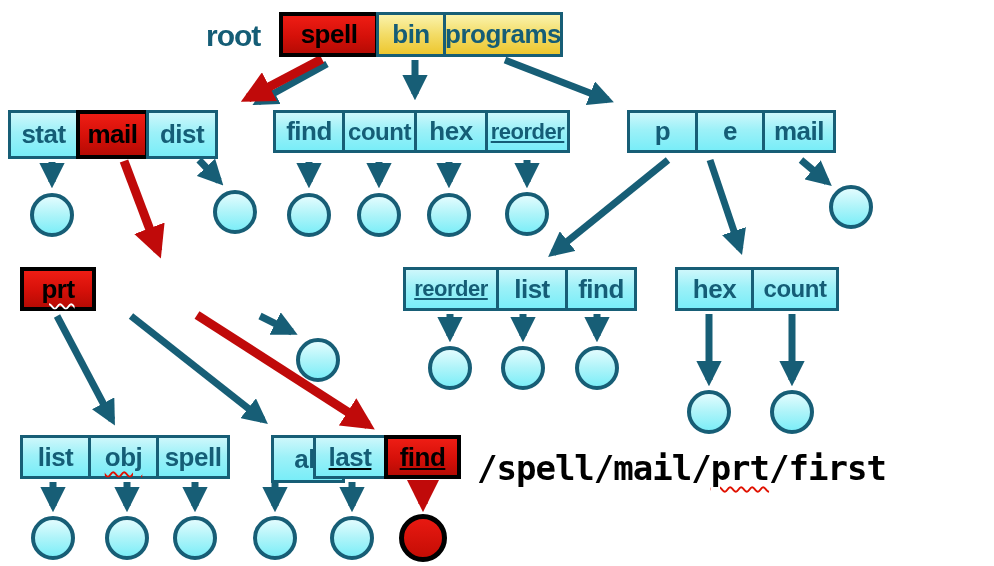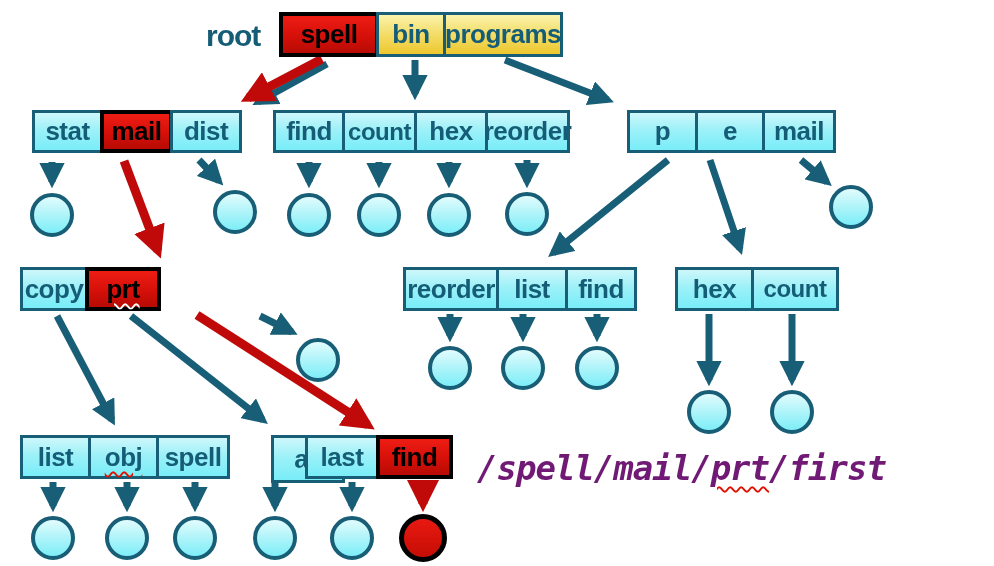--- a/index.html
+++ b/index.html
@@ -18,40 +18,40 @@
   }
   .cell + .cell{margin-left:-3px;}
   .cell.red{
     background:linear-gradient(180deg,#ee1d14 0%,#d51009 55%,#b60b04 100%);
     border:4px solid #000;color:#000;
   }
   .cell.yellow{
     background:linear-gradient(180deg,#faf3ab 0%,#f3dc67 50%,#edc72f 100%);
   }
   .cell.fs24{font-size:24px;}
-  .cell.fs22{font-size:26px;}
+  .cell.fs22{font-size:22px;text-decoration:underline;}
   .wavy-red{text-decoration:underline wavy #e01000 2px;text-underline-offset:5px;}
   .wavy-white{text-decoration:underline wavy #ffffff 2px;text-underline-offset:5px;}
   .circle{
     position:absolute;width:44px;height:44px;border-radius:50%;z-index:2;
     box-sizing:border-box;border:4px solid #175e76;
     background:linear-gradient(180deg,#e2fcfe 0%,#aef4f9 50%,#7deef8 100%);
   }
   .circle.redfile{
     width:48px;height:48px;border:5px solid #000;
     background:linear-gradient(180deg,#e81911 0%,#c50d05 100%);
   }
   #root-label{
     position:absolute;left:206px;top:19px;z-index:2;
     color:#155d76;font-weight:bold;font-size:30px;letter-spacing:-1px;
   }
   #path-text{
     position:absolute;left:477px;top:448px;z-index:2;
     font-family:"DejaVu Sans Mono","Liberation Mono",monospace;
-    font-weight:bold;font-size:34px;color:#701a75;letter-spacing:-1px;white-space:nowrap;font-style:italic;
+    font-weight:bold;font-size:34px;color:#000000;letter-spacing:-1px;white-space:nowrap;
   }
   #path-text .wavy-red{text-underline-offset:6px;}
 </style>
 </head>
 <body>
 
 <div id="stage">
 
   <svg id="arrows" width="994" height="566">
     <defs>
@@ -98,39 +98,38 @@
   </svg>
 
   <div id="root-label">root</div>
 
   <div class="box" style="left:279px;top:12px;height:45px;">
     <div class="cell red" style="width:100px;">spell</div>
     <div class="cell yellow" style="width:70px;">bin</div>
     <div class="cell yellow" style="width:120px;">programs</div>
   </div>
 
-  <div class="box" style="left:32px;top:110px;height:43px;">
+  <div class="box" style="left:8px;top:110px;height:49px;">
     <div class="cell" style="width:71px;">stat</div>
     <div class="cell red" style="width:73px;">mail</div>
     <div class="cell" style="width:72px;">dist</div>
   </div>
   <div class="box" style="left:273px;top:110px;height:43px;">
     <div class="cell" style="width:72px;">find</div>
     <div class="cell fs24" style="width:75px;">count</div>
     <div class="cell" style="width:74px;">hex</div>
     <div class="cell fs22" style="width:85px;">reorder</div>
   </div>
   <div class="box" style="left:627px;top:110px;height:43px;">
     <div class="cell" style="width:71px;">p</div>
     <div class="cell" style="width:70px;">e</div>
     <div class="cell" style="width:74px;">mail</div>
   </div>
 
   <div class="box" style="left:20px;top:267px;height:44px;">
-    <div class="cell" style="width:68px;">copy</div>
     <div class="cell red" style="width:76px;">
         <span class="wavy-white">prt</span>
       </div>
   </div>
   <div class="box" style="left:403px;top:267px;height:44px;">
     <div class="cell fs22" style="width:96px;">reorder</div>
     <div class="cell" style="width:72px;">list</div>
     <div class="cell" style="width:72px;">find</div>
   </div>
   <div class="box" style="left:675px;top:267px;height:44px;">
@@ -141,21 +140,21 @@
   <div class="box" style="left:20px;top:435px;height:44px;">
     <div class="cell" style="width:71px;">list</div>
     <div class="cell" style="width:71px;">
         <span class="wavy-red">obj</span>
       </div>
     <div class="cell" style="width:74px;">spell</div>
   </div>
   <div class="box" style="left:237px;top:435px;height:48px;padding-left:34px;">
     <div class="cell" style="width:74px;">all</div>
   </div>
-  <div class="box" style="left:305px;top:435px;height:44px;">
+  <div class="box" style="left:313px;top:435px;height:44px;text-decoration:underline;">
     <div class="cell" style="width:74px;">last</div>
     <div class="cell red" style="width:77px;">find</div>
   </div>
 
   <div class="circle" style="left:30px;top:193px;"></div>
   <div class="circle" style="left:213px;top:190px;"></div>
   <div class="circle" style="left:287px;top:193px;"></div>
   <div class="circle" style="left:357px;top:193px;"></div>
   <div class="circle" style="left:427px;top:193px;"></div>
   <div class="circle" style="left:505px;top:192px;"></div>

